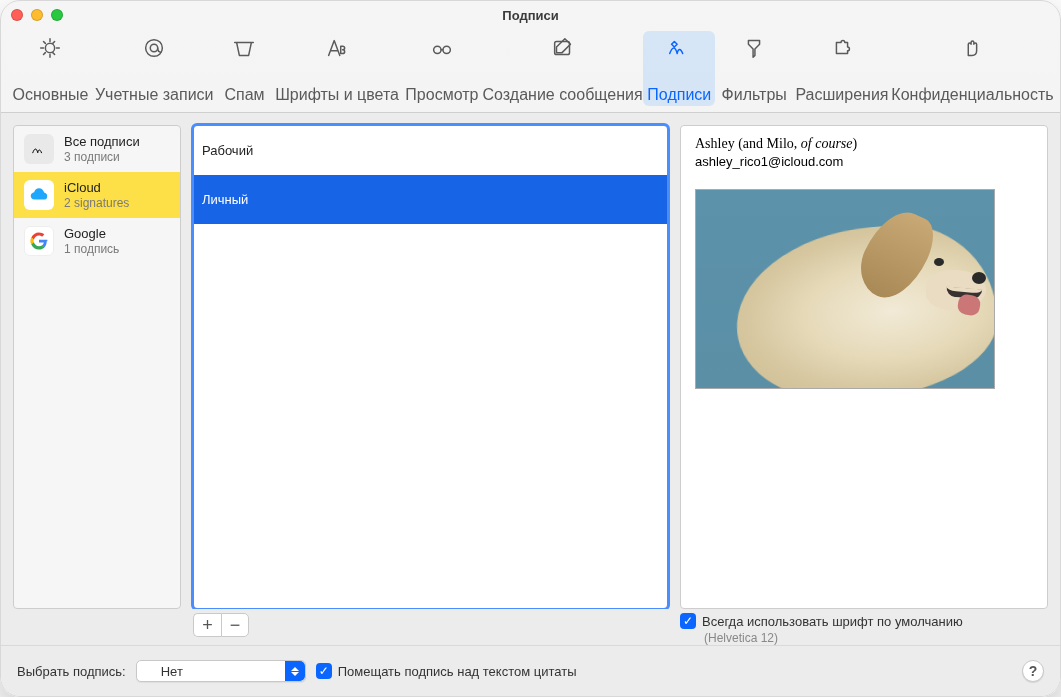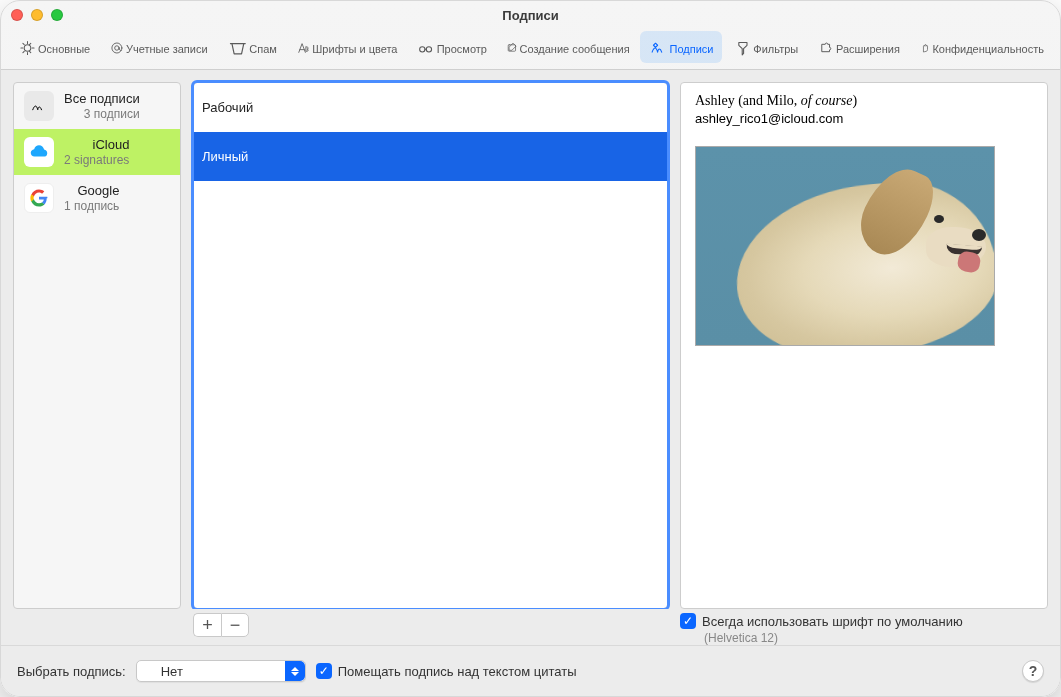--- a/index.html
+++ b/index.html
@@ -40,27 +40,28 @@
   }
 
   
   .toolbar {
     display:flex;
     padding: 2px 8px 6px 8px;
     gap: 2px;
     border-bottom: 1px solid #cfcfcf;
   }
   .tool {
-    display:flex; align-items:center;
+    display:flex; flex-direction:column; align-items:center;
     padding: 4px 8px 2px 8px;
     border-radius:6px;
     color:#5a5a5a;
     cursor: default;
-    font-size:11px;
+    font-size:16px;
     min-width: 56px;
+    gap: 23px;
   }
   .tool svg { width:30px; height:26px; }
   .tool.active {
     background: rgba(0,122,255,0.12);
     color:#0a66ff;
   }
   .tool.active svg { color:#0a66ff; }
   .tool span { margin-top:2px; white-space:nowrap; }
 
   
@@ -79,27 +80,27 @@
     border-radius: 4px;
     background: #f6f6f6;
     overflow: hidden;
   }
   .account-row {
     display:flex; align-items:center;
     gap:10px;
     padding: 8px 10px;
     cursor: default;
   }
-  .account-row.selected { background: #bef264; }
+  .account-row.selected { background: #fde047; }
   .acc-icon {
     width:30px; height:30px; border-radius:6px;
     display:flex; align-items:center; justify-content:center;
     font-size:18px;
   }
-  .acc-text { display:flex; flex-direction:column; line-height:1.2;align-items:flex-end; }
+  .acc-text { display:flex; flex-direction:column; line-height:1.2; }
   .acc-name { font-size:13px; color:#222; }
   .acc-count { font-size:12px; color:#7a7a7a; }
 
   .siglist {
     flex: 0 0 475px;
     border: 1px solid #cdcdcd;
     background:#fff;
     border-radius:4px;
     outline: 3px solid #4a8dff;
     outline-offset: -1px;

